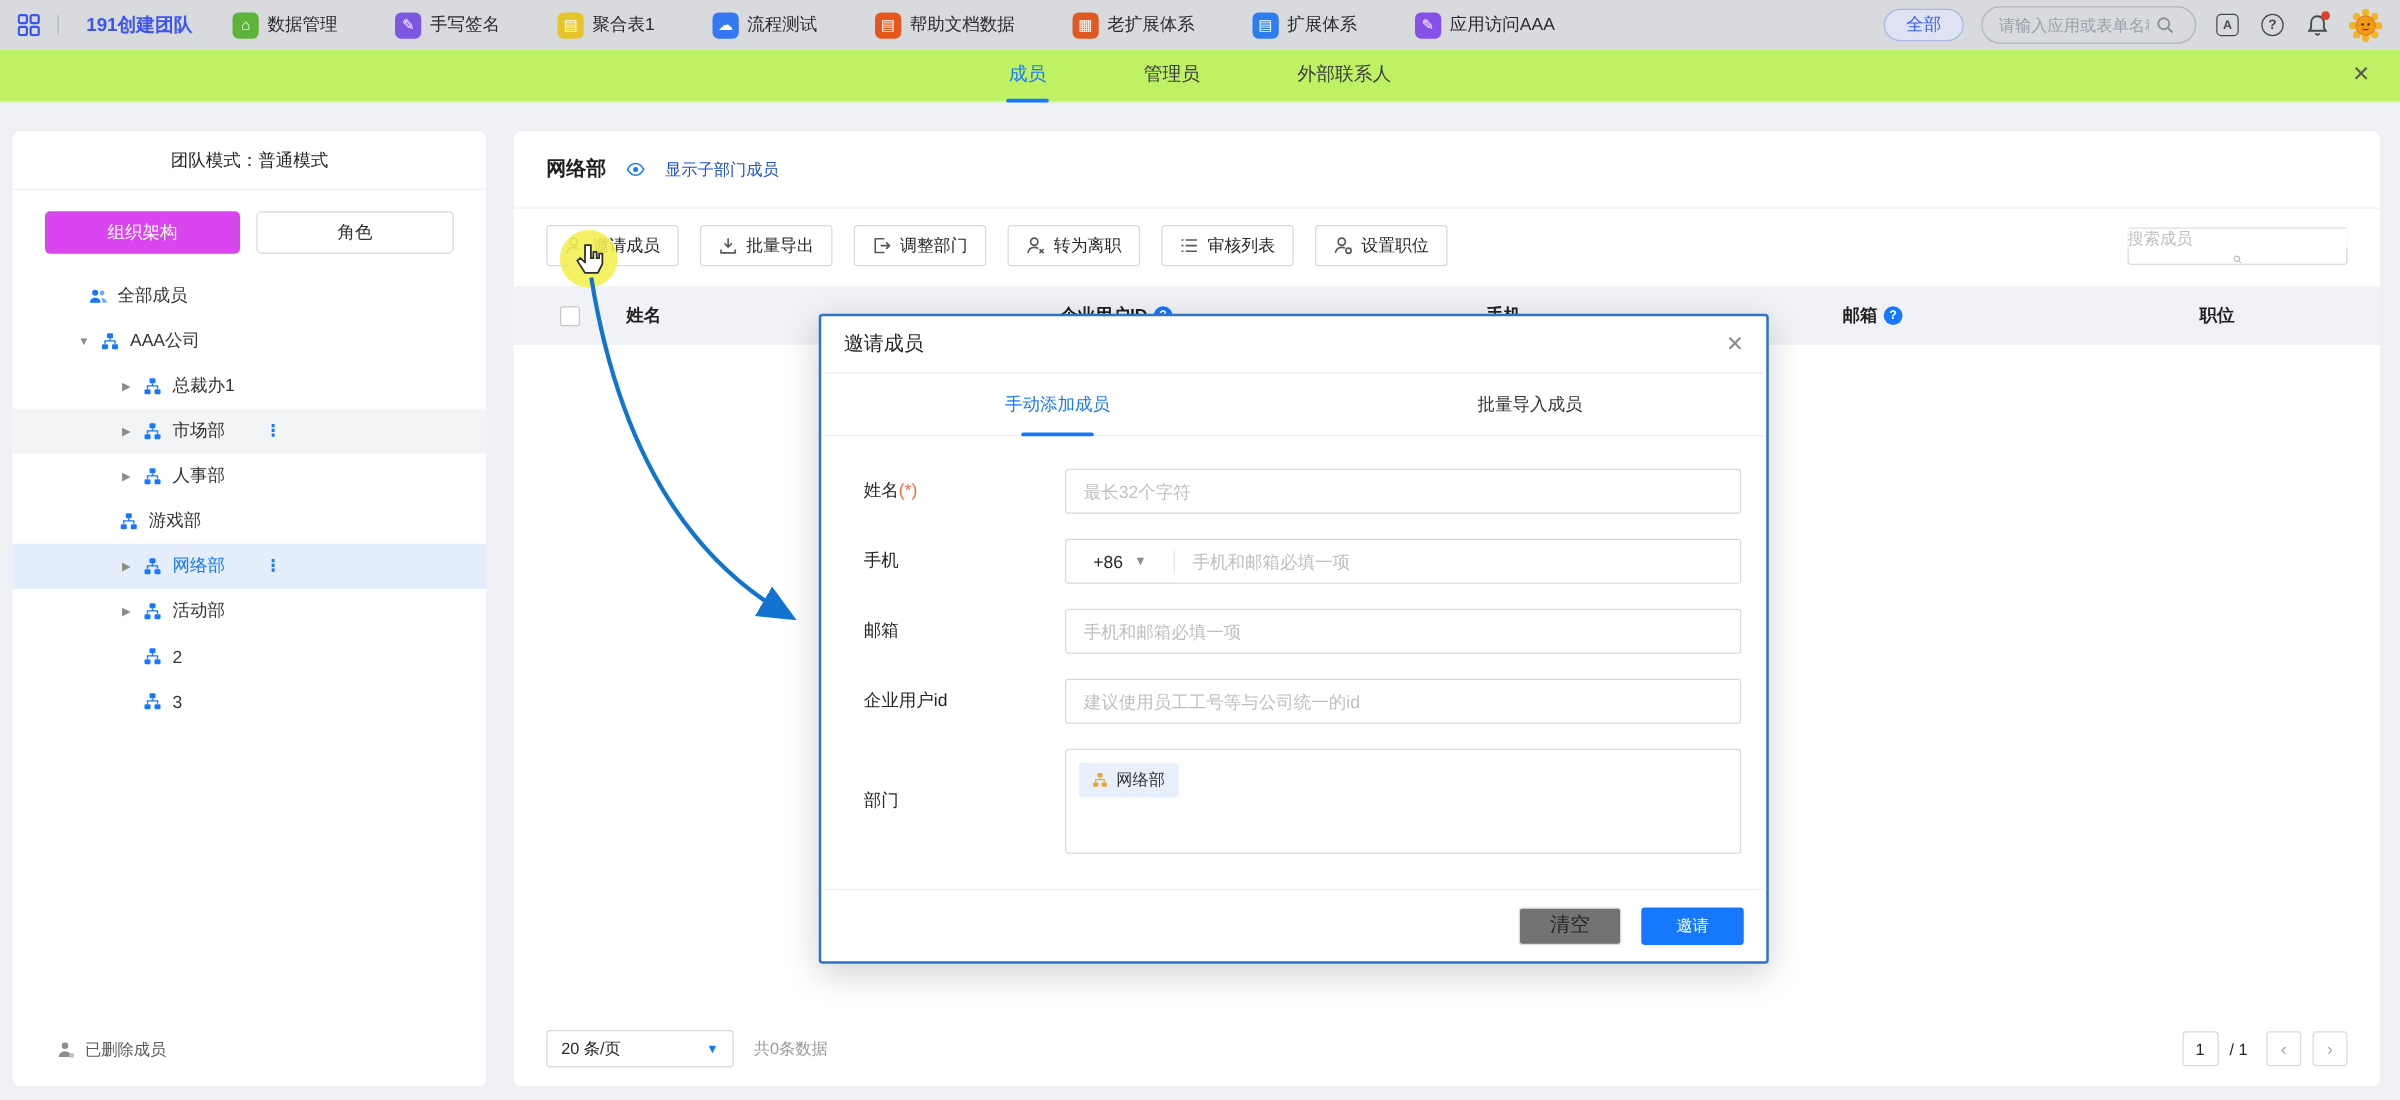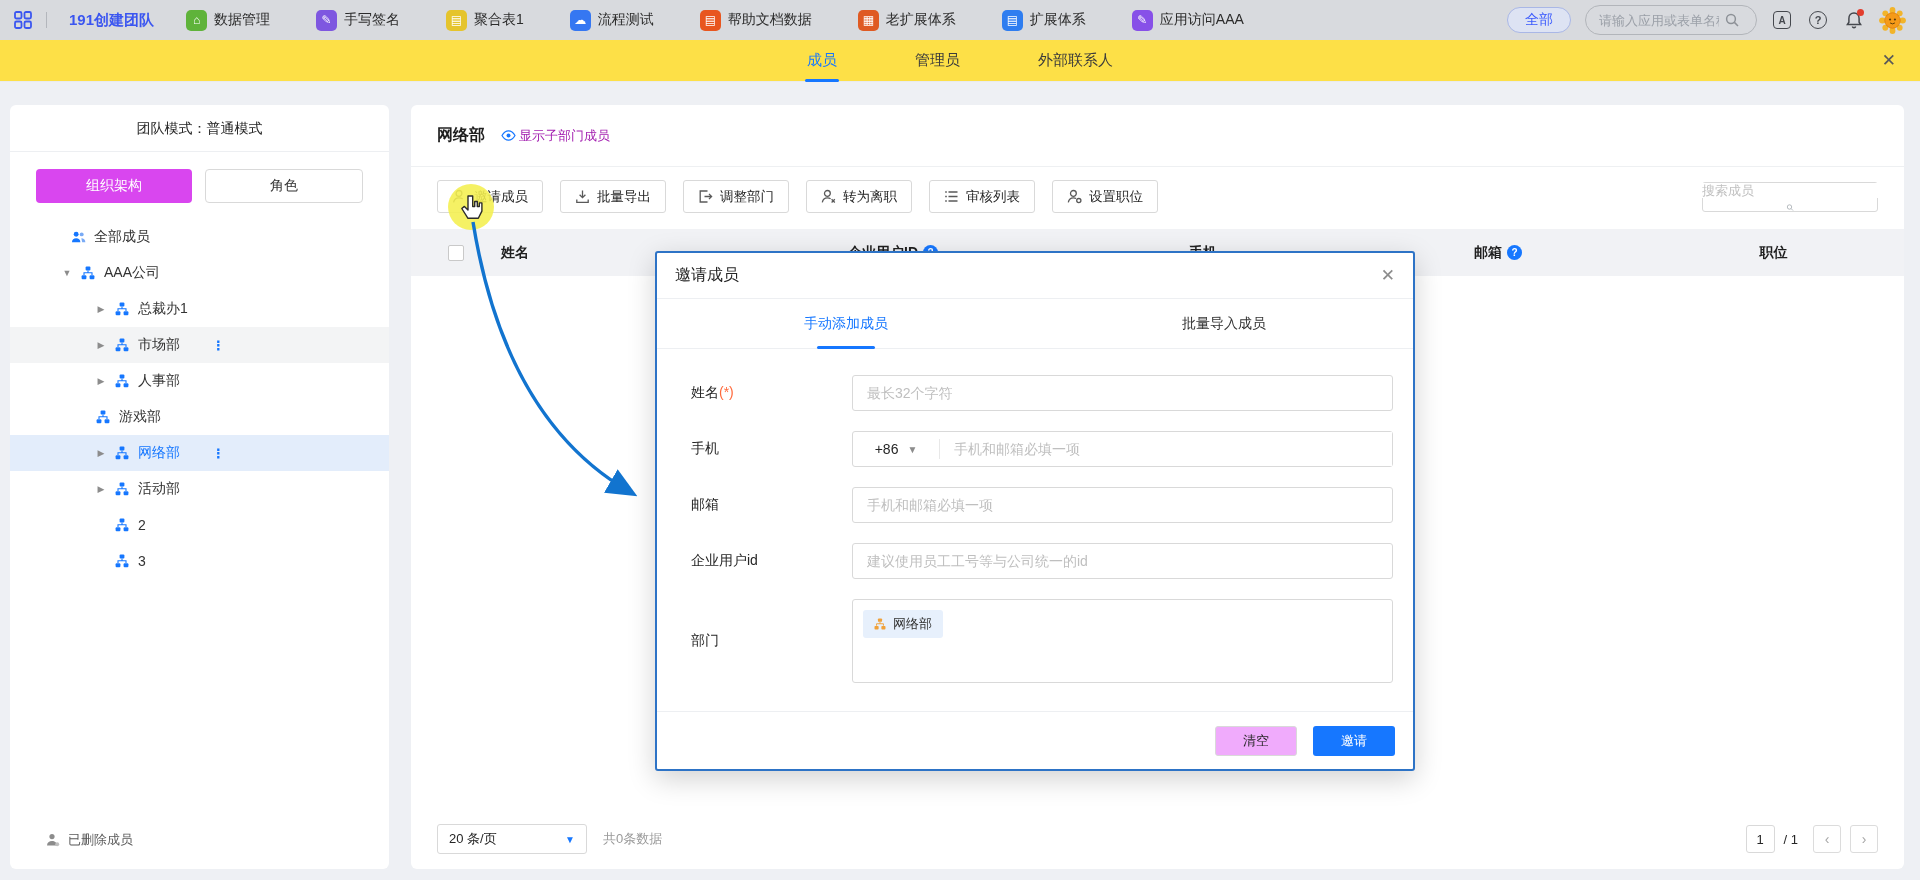--- a/index.html
+++ b/index.html
@@ -22,21 +22,21 @@
   .tb-search input::placeholder { color:#9ba0a8; }
   .tb-iconbtn { width:22px; height:22px; display:flex; align-items:center; justify-content:center; cursor:pointer; position:relative; }
   .contacts-glyph { width:18px; height:18px; border:1.7px solid #45484e; border-radius:4px; font-size:10px;
     font-weight:bold; color:#45484e; display:flex; align-items:center; justify-content:center; }
   .help-glyph { width:18px; height:18px; border:1.7px solid #45484e; border-radius:50%; font-size:11px;
     font-weight:bold; color:#45484e; display:flex; align-items:center; justify-content:center; }
   .bell-dot { position:absolute; top:0; right:1px; width:7px; height:7px; background:#e23d2d; border-radius:50%; }
   .avatar { width:27px; height:27px; cursor:pointer; }
 
   
-  .tabbar { height:42px; background:#fde047; border-bottom:1px solid #e9ebee; display:flex; align-items:center;
+  .tabbar { height:42px; background:#bef264; border-bottom:1px solid #e9ebee; display:flex; align-items:center;
     justify-content:center; gap:78px; position:relative; }
   .page-tab { font-size:15px; color:#3b3b3b; cursor:pointer; position:relative; height:42px; line-height:40px; }
   .page-tab.active { color:#1677ff; }
   .page-tab.active::after { content:""; position:absolute; left:50%; transform:translateX(-50%);
     bottom:0; width:34px; height:3px; background:#1677ff; border-radius:2px; }
   .page-close { position:absolute; right:24px; top:10px; font-size:17px; color:#595959; cursor:pointer; }
 
   
   .sidebar-card { position:absolute; left:10px; top:105px; width:379px; height:764px; background:#fff; border-radius:6px; }
   .main-card { position:absolute; left:411px; top:105px; width:1493px; height:764px; background:#fff; border-radius:6px; }
@@ -54,21 +54,21 @@
   .tree-row.sel { background:#e3edfb; color:#1677ff; }
   .tree-row.hov { background:#f3f4f5; }
   .ind0 { padding-left:61px; } .ind1 { padding-left:52px; } .ind2 { padding-left:86px; }
   .dots { color:#1677ff; font-weight:bold; font-size:13px; letter-spacing:0; margin-left:32px; cursor:pointer; }
   .deleted-row { position:absolute; left:36px; bottom:20px; display:flex; align-items:center; gap:8px;
     font-size:13px; color:#595959; cursor:pointer; }
 
   
   .title-row { height:62px; display:flex; align-items:center; padding-left:26px; border-bottom:1px solid #eef0f2; }
   .dept-title { font-size:16px; font-weight:bold; color:#1f1f1f; }
-  .show-sub { margin-left:16px; display:flex; align-items:center; gap:3px; color:#a21caf; font-size:13px; cursor:pointer;justify-content:center; }
+  .show-sub { margin-left:16px; display:flex; align-items:center; gap:16px; color:#1d4ed8; font-size:13px; cursor:pointer;justify-content:center; }
   .toolbar-row { display:flex; align-items:center; gap:17px; padding:13px 26px 12px 26px; position:relative; }
   .tool-btn { height:33px; border:1px solid #d9d9d9; border-radius:3px; background:#fff; display:flex;
     align-items:center; gap:7px; padding:0 14px; font-size:13.5px; color:#262626; cursor:pointer; white-space:nowrap; }
   .member-search { margin-left:auto; width:176px; height:30px; border:1px solid #d9d9d9; border-radius:3px;
     display:flex; align-items:center; padding:0 10px; gap:6px;flex-direction:column; }
   .member-search input { border:0; outline:0; flex:1; font-size:13px; font-family:inherit; color:#555; min-width:0; }
   .member-search input::placeholder { color:#bfbfbf; }
 
   .thead { margin-top:4px; height:47px; background:#f1f2f5; display:flex; align-items:center; font-size:14px; font-weight:bold; color:#1f1f1f; }
   .th { display:flex; align-items:center; justify-content:center; gap:5px; }
@@ -116,22 +116,22 @@
     font-size:14px; color:#262626; cursor:pointer; }
   .cc-select .v { color:#8c8c8c; font-size:10px; }
   .phone-div { width:1px; height:20px; background:#e8e8e8; }
   .phone-wrap input { border:0; outline:0; flex:1; height:100%; padding:0 14px; font-size:14px; font-family:inherit; min-width:0; }
   .phone-wrap input::placeholder { color:#bfbfbf; }
   .dept-box { height:84px; border:1px solid #d9d9d9; border-radius:3px; padding:10px; }
   .dept-tag { display:inline-flex; align-items:center; gap:7px; background:#e7f0fc; border-radius:3px;
     padding:5px 11px; font-size:13px; color:#333; }
   .modal-footer { position:absolute; left:0; right:0; bottom:0; height:58px; border-top:1px solid #edeff2;
     display:flex; align-items:center; justify-content:flex-end; gap:16px; padding-right:18px; }
-  .btn-ghost { width:82px; height:30px; border:1px solid #d9d9d9; border-radius:3px; background:#f0abfc;
-    font-size:13px; color:#262626; display:flex; align-items:center; justify-content:center; cursor:pointer; }
+  .btn-ghost { width:82px; height:30px; border:1px solid #d9d9d9; border-radius:3px; background:#737373;
+    font-size:16px; color:#262626; display:flex; align-items:center; justify-content:center; cursor:pointer; }
   .btn-primary { width:82px; height:30px; border-radius:3px; background:#1677ff; color:#fff; font-size:13px;
     display:flex; align-items:center; justify-content:center; cursor:pointer; }
 
   
   .anno { position:absolute; left:0; top:0; width:1920px; height:880px; z-index:40; pointer-events:none; }
 </style>
 </head>
 <body>
 
 <div class="topbar">

